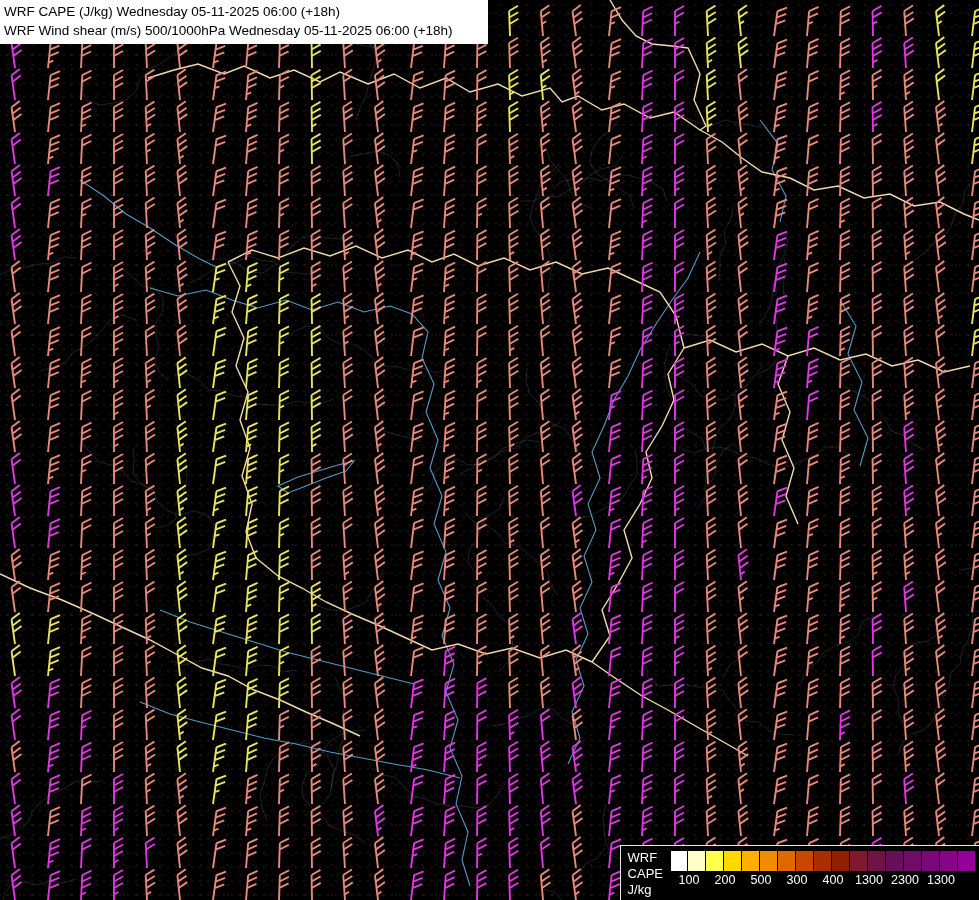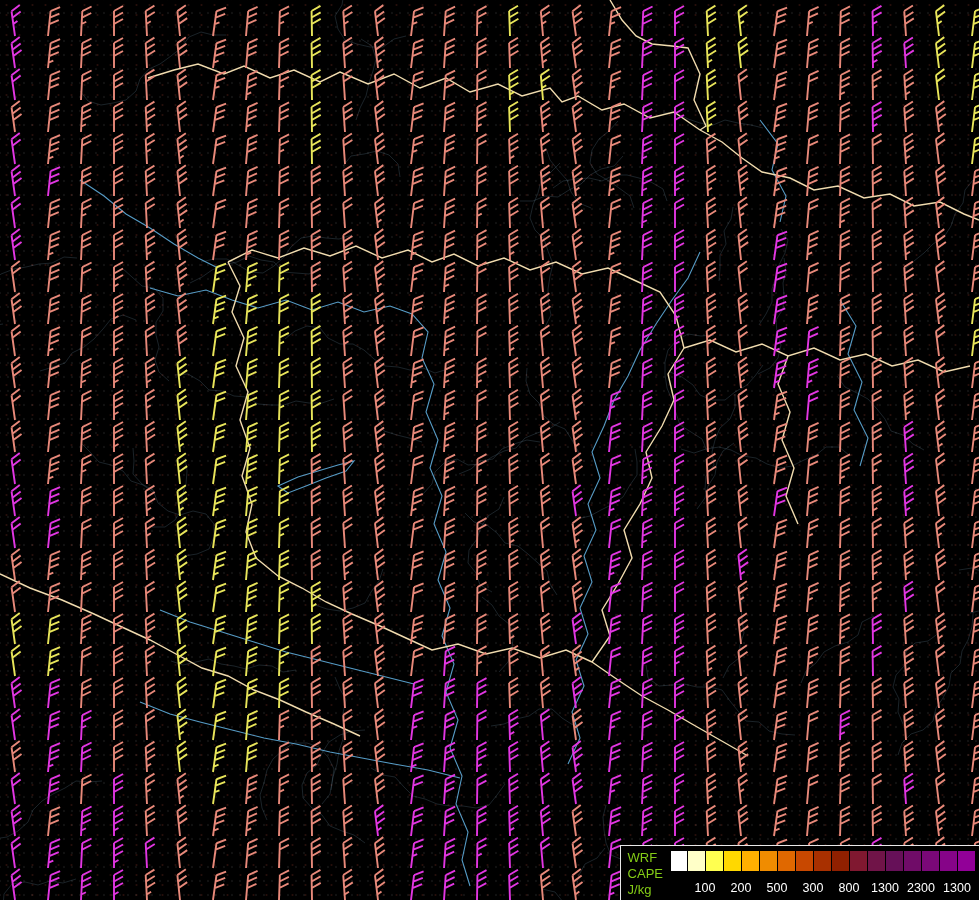--- a/index.html
+++ b/index.html
@@ -26,26 +26,26 @@
   .titles {
     position: absolute; left: 0; top: 0; width: 488px;
     background: #ffffff; color: #000; padding: 2px 4px 4px 4px;
   }
   .title-line { font-size: 13.5px; line-height: 19px; white-space: nowrap; }
   .legend {
     position: absolute; right: 0; bottom: 0; background: #000;
     display: flex; gap: 7px; padding: 4px 3px 2px 7px;
     border-top: 1px solid #e8e8e8; border-left: 1px solid #e8e8e8;
   }
-  .legend-label { color: #84cc16; font-size: 13px; line-height: 16px; }
+  .legend-label { color: #ffffff; font-size: 13px; line-height: 16px; }
   .legend-swatches { display: flex; height: 22px; }
   .swatch { width: 18px; height: 22px; border: 1px solid #000; border-left: none; }
   .swatch:first-child { border-left: 1px solid #000; }
   .legend-ticks { position: relative; height: 17px; margin-top: 1px; color: #fff; font-size: 12.5px; }
-  .legend-tick { position: absolute; top: 8px; transform: translateX(-50%); white-space: nowrap; margin-left: 16px; }
+  .legend-tick { position: absolute; top: 0; transform: translateX(-50%); white-space: nowrap; }
 </style>
 </head>
 <body>
 
 <div class="screen">
   <div class="stipple"></div>
 
   <svg id="geo-layer" class="layer" width="979" height="900" viewBox="0 0 979 900">
       <path d="M924,450 L913,444 L903,435 L891,431 L885,419 L877,409 L868,399 L857,393 L845,387 L837,376" class="squiggle" stroke="#8fb6cf"></path>
       <path d="M136,320 L123,315 L111,319 L103,329 L94,339 L84,347 L72,353 L65,363 L53,367 L40,371" class="squiggle" stroke="#8fb6cf"></path>
@@ -964,20 +964,24 @@
       <path d="M0,0 L0,-25 M0,-25 L9,-30 M0,-18.5 L9,-23.5 M0,-12 L9,-17" transform="translate(741,900) rotate(-6)" stroke="#e8897a"></path>
       <path d="M0,0 L0,-25 M0,-25 L9,-30 M0,-18.5 L9,-23.5 M0,-12 L9,-17" transform="translate(774,900) rotate(8)" stroke="#e8897a"></path>
       <path d="M0,0 L0,-25 M0,-25 L9,-30 M0,-18.5 L9,-23.5 M0,-12 L9,-17 M0,-5.5 L4.5,-8" transform="translate(807,900) rotate(5)" stroke="#e8897a"></path>
       <path d="M0,0 L0,-25 M0,-25 L9,-30 M0,-18.5 L9,-23.5 M0,-12 L9,-17 M0,-5.5 L4.5,-8" transform="translate(840,900) rotate(2)" stroke="#e8897a"></path>
       <path d="M0,0 L0,-25 M0,-25 L9,-30 M0,-18.5 L9,-23.5 M0,-12 L9,-17" transform="translate(873,900) rotate(-1)" stroke="#e8897a"></path>
       <path d="M0,0 L0,-25 M0,-25 L9,-30 M0,-18.5 L9,-23.5 M0,-12 L9,-17" transform="translate(906,900) rotate(-4)" stroke="#e8897a"></path>
       <path d="M0,0 L0,-25 M0,-25 L9,-30 M0,-18.5 L9,-23.5 M0,-12 L9,-17" transform="translate(939,900) rotate(-7)" stroke="#e8897a"></path>
       <path d="M0,0 L0,-25 M0,-25 L9,-30 M0,-18.5 L9,-23.5 M0,-12 L9,-17" transform="translate(972,900) rotate(7)" stroke="#e8897a"></path>
     </svg>
 
+  <div class="titles">
+    <div class="title-line">WRF CAPE (J/kg) Wednesday 05-11-2025 06:00 (+18h)</div>
+    <div class="title-line">WRF Wind shear (m/s) 500/1000hPa Wednesday 05-11-2025 06:00 (+18h)</div>
+  </div>
 
   <div class="legend">
     <div class="legend-label">
       <div>WRF</div>
       <div>CAPE</div>
       <div>J/kg</div>
     </div>
     <div class="legend-right">
       <div class="legend-swatches" id="legend-swatches">
           <div class="swatch" style="background: rgb(255, 255, 255);"></div>
@@ -996,20 +1000,20 @@
           <div class="swatch" style="background: rgb(112, 12, 104);"></div>
           <div class="swatch" style="background: rgb(122, 8, 120);"></div>
           <div class="swatch" style="background: rgb(134, 4, 136);"></div>
           <div class="swatch" style="background: rgb(146, 0, 152);"></div>
         </div>
       <div class="legend-ticks" id="legend-ticks" style="width: 306px;">
           <span class="legend-tick" style="left: 19px;">100</span>
           <span class="legend-tick" style="left: 55px;">200</span>
           <span class="legend-tick" style="left: 91px;">500</span>
           <span class="legend-tick" style="left: 127px;">300</span>
-          <span class="legend-tick" style="left: 163px;">800</span>
+          <span class="legend-tick" style="left: 163px;">400</span>
           <span class="legend-tick" style="left: 199px;">1300</span>
           <span class="legend-tick" style="left: 235px;">2300</span>
           <span class="legend-tick" style="left: 271px;">1300</span>
         </div>
     </div>
   </div>
 </div>
 
 </body></html>

